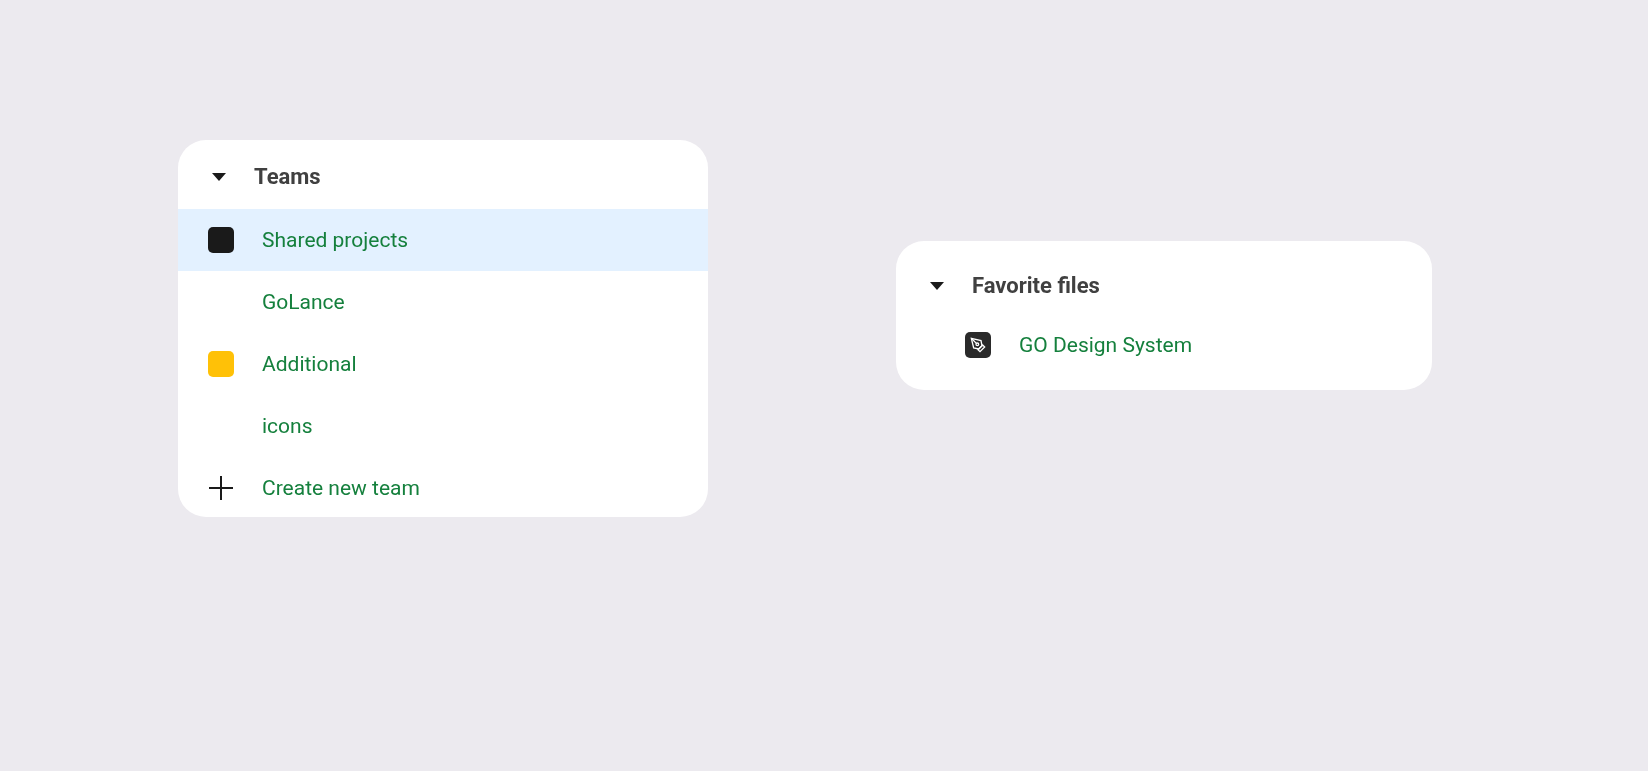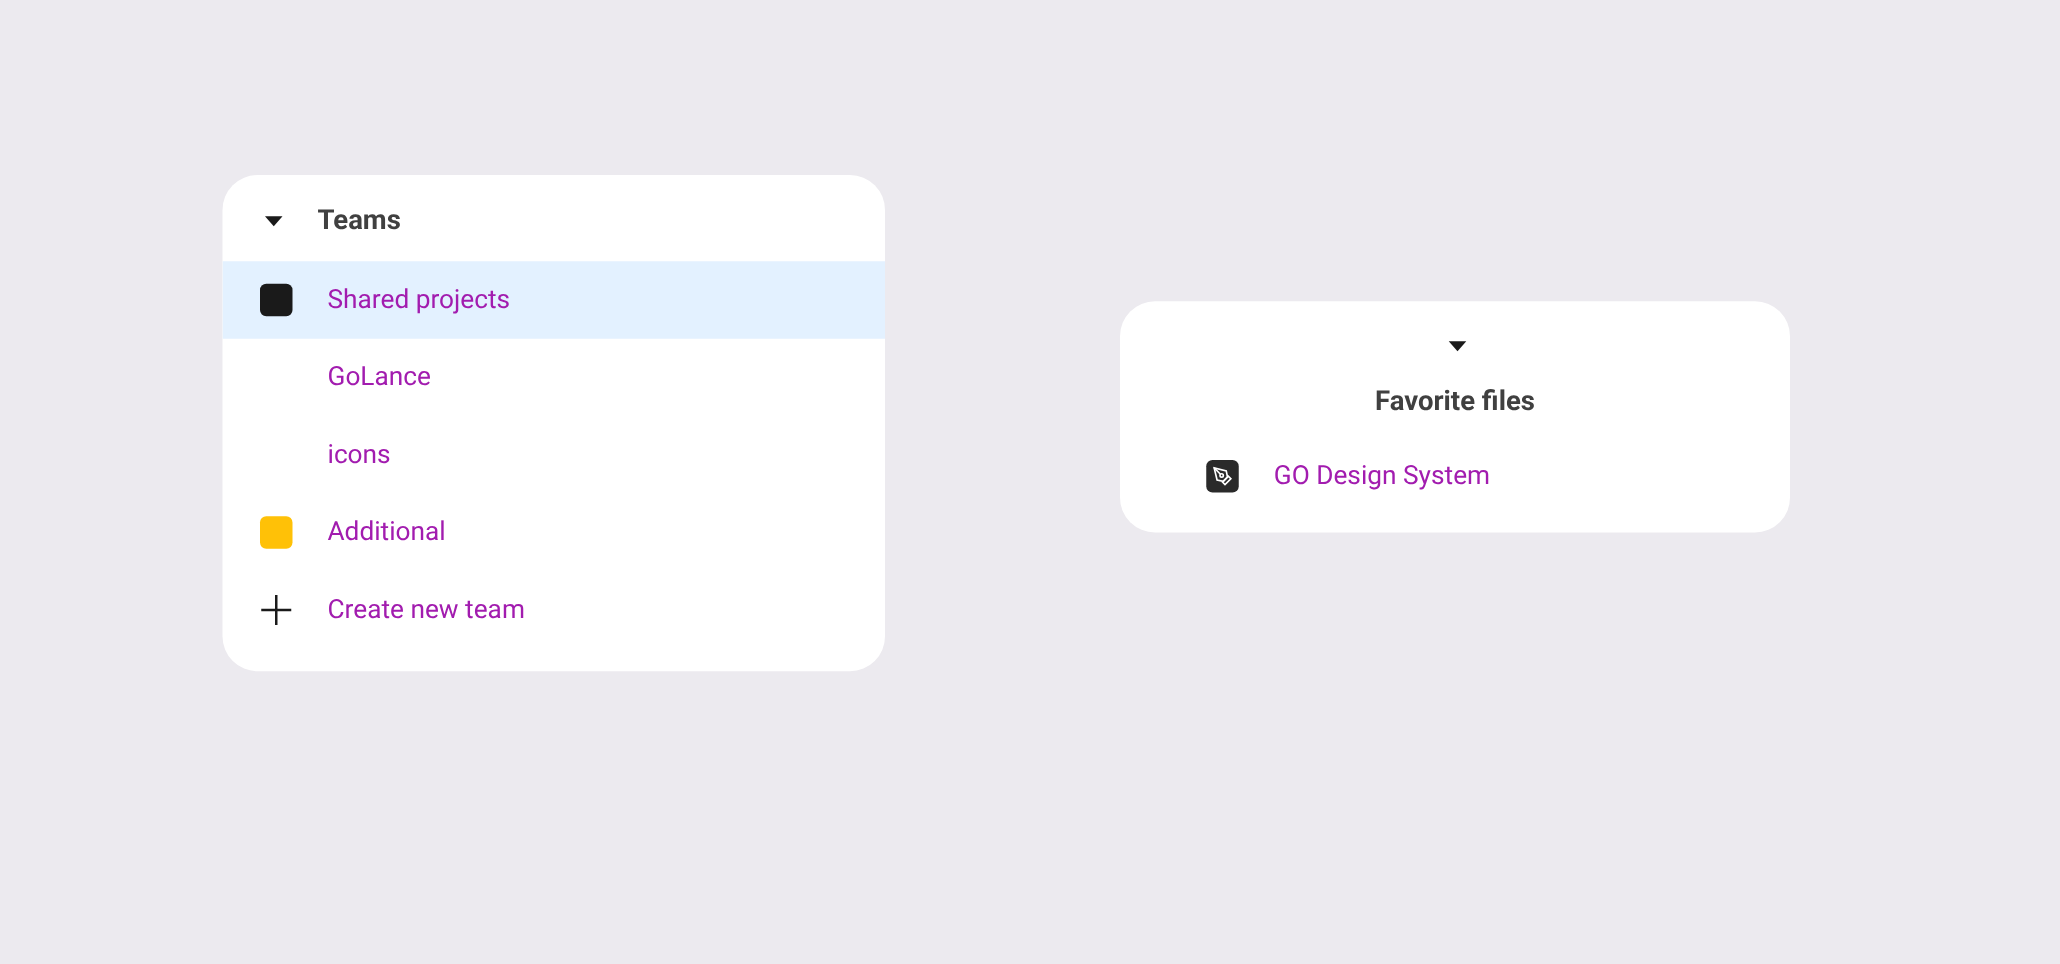--- a/index.html
+++ b/index.html
@@ -32,21 +32,20 @@
     }
     .section-header {
       display: flex;
       align-items: center;
       padding: 24px 30px 20px 30px;
       gap: 28px;
       cursor: pointer;
     }
     .section-header-favorites {
       padding: 32px 30px 18px 30px;
-      flex-direction: column;
     }
     .chevron-down {
       width: 0;
       height: 0;
       border-left: 7px solid transparent;
       border-right: 7px solid transparent;
       border-top: 8px solid #1a1a1a;
       margin-left: 4px;
     }
     .section-title {
@@ -89,21 +88,21 @@
       background: #2a2a2a;
       display: flex;
       align-items: center;
       justify-content: center;
     }
     .item-icon.empty {
       background: transparent;
     }
     .item-label {
       font-size: 21px;
-      color: #a21caf;
+      color: #15803d;
       font-weight: 400;
     }
     .plus-icon {
       width: 26px;
       height: 26px;
       position: relative;
       flex-shrink: 0;
     }
     .plus-icon::before,
     .plus-icon::after {
@@ -121,21 +120,21 @@
       top: 12px;
       left: 1px;
       height: 2px;
       width: 24px;
     }
     .pen-icon {
       width: 16px;
       height: 16px;
     }
     .panel-teams .list-item:last-child {
-      padding-bottom: 36px;
+      padding-bottom: 16px;
       text-align: center;
     }
     .panel-favorites .list-item:last-child {
       padding-bottom: 32px;
       margin-left: 39px;
     }
   </style>
 </head>
 <body>
 
@@ -149,27 +148,27 @@
     <span class="item-icon black"></span>
     <span class="item-label">Shared projects</span>
   </div>
 
   <div class="list-item">
     <span class="item-icon empty"></span>
     <span class="item-label">GoLance</span>
   </div>
 
   <div class="list-item">
-    <span class="item-icon empty"></span>
-    <span class="item-label">icons</span>
+    <span class="item-icon yellow"></span>
+    <span class="item-label">Additional</span>
   </div>
 
   <div class="list-item">
-    <span class="item-icon yellow"></span>
-    <span class="item-label">Additional</span>
+    <span class="item-icon empty"></span>
+    <span class="item-label">icons</span>
   </div>
 
   <div class="list-item">
     <span class="plus-icon"></span>
     <span class="item-label">Create new team</span>
   </div>
 </div>
 
 <div class="panel panel-favorites">
   <div class="section-header section-header-favorites">

